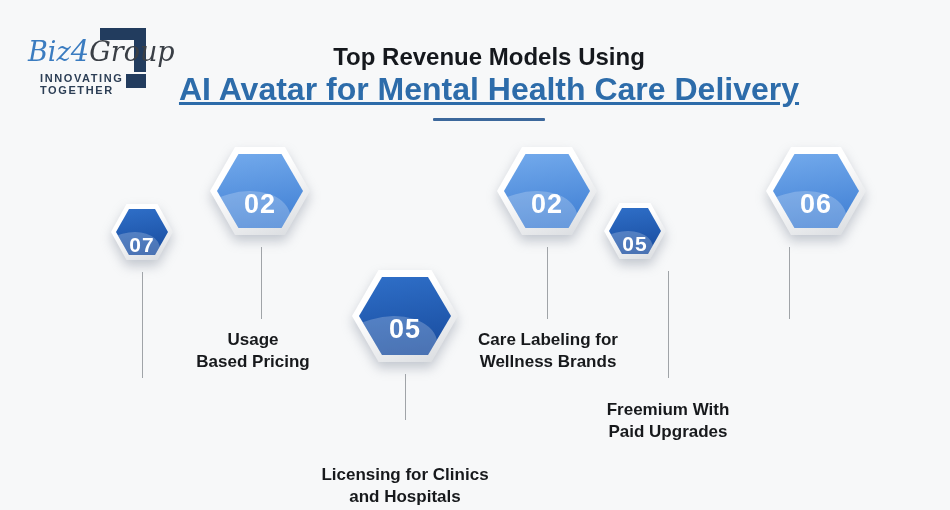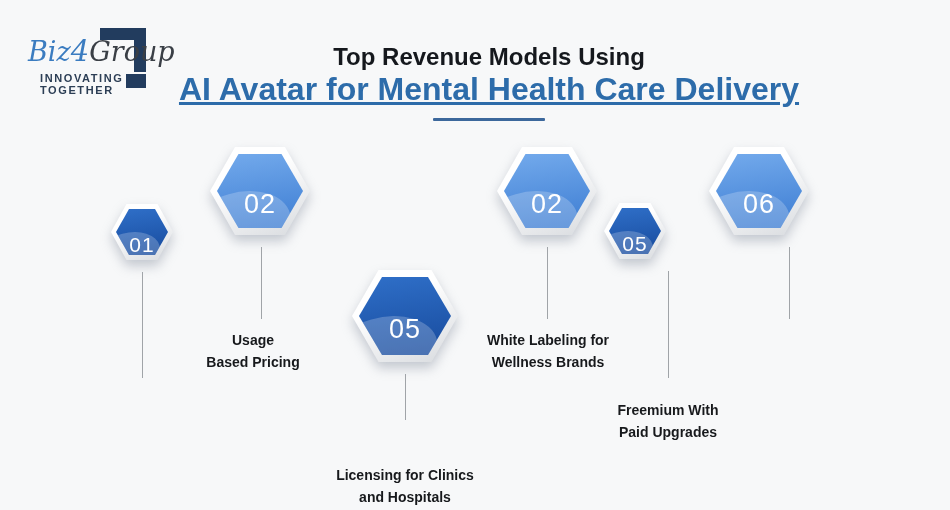--- a/index.html
+++ b/index.html
@@ -42,38 +42,38 @@
     position:absolute; overflow:hidden;
     clip-path: polygon(25% 0, 75% 0, 100% 50%, 75% 100%, 25% 100%, 0 50%);
     display:flex; align-items:center; justify-content:center;
   }
   .hexw.s .hex-inner { inset:5px; }
   .hexw.l .hex-inner, .hexw.xl .hex-inner { inset:7px; }
   .hex-inner.v-light { background: linear-gradient(172deg, var(--hex-light-top,#73aaec) 0%, var(--hex-light-bottom,#3c7cd2) 100%); }
   .hex-inner.v-dark  { background: linear-gradient(172deg, var(--hex-dark-top,#2f6fc8) 0%, var(--hex-dark-bottom,#174a9c) 100%); }
   .sheen { position:absolute; left:-38%; bottom:-48%; width:125%; height:95%;
     background:rgba(255,255,255,.22); border-radius:50%; transform:rotate(-16deg); }
-  .num { position:relative; color:var(--number-color,#ffffff); font-weight:400; letter-spacing:1px;margin-top:26px; }
+  .num { position:relative; color:var(--number-color,#ffffff); font-weight:700; letter-spacing:1px;margin-top:26px; }
   .hexw.s .num { font-size:21px; }
   .hexw.l .num, .hexw.xl .num { font-size:27px; }
 
   
   .conn { position:absolute; width:1px; background: var(--connector, #a0a4a8); }
 
   
   .lbl { position:absolute; width:230px; text-align:center; white-space:pre-line;
-    font-size:14px; line-height:22px; font-weight:700; color:var(--label-color,#17191c); }
+    font-size:17px; line-height:22px; font-weight:700; color:var(--label-color,#17191c); }
 
   
   #hex1 { left:111px; top:204px; }
   #hex2 { left:210px; top:147px; }
   #hex3 { left:352px; top:270px; }
   #hex4 { left:497px; top:147px; }
   #hex5 { left:604px; top:203px; }
-  #hex6 { left:709px; top:147px; }
+  #hex6 { left:766px; top:147px; }
 
   #line1 { left:142px; top:272px; height:106px; }
   #line2 { left:261px; top:247px; height:72px; }
   #line3 { left:405px; top:374px; height:46px; }
   #line4 { left:547px; top:247px; height:72px; }
   #line5 { left:668px; top:271px; height:107px; }
   #line6 { left:789px; top:247px; height:72px; }
 
   #lbl1 { left:25px;  top:399px; }
   #lbl2 { left:138px; top:329px; }
@@ -102,21 +102,21 @@
   <div class="title-block">
     <div class="title-l1">Top Revenue Models Using</div>
     <div class="title-l2">AI Avatar for Mental Health Care Delivery</div>
     <div class="title-underline"></div>
   </div>
 
   <div class="hexw s" id="hex1">
     <div class="hex-outer">
       <div class="hex-inner v-dark">
         <div class="sheen"></div>
-        <span class="num">01</span>
+        <span class="num">07</span>
       </div>
     </div>
   </div>
   <div class="conn" id="line1"></div>
 
   <div class="hexw l" id="hex2">
     <div class="hex-outer">
       <div class="hex-inner v-light">
         <div class="sheen"></div>
         <span class="num">02</span>
@@ -141,21 +141,21 @@
 
   <div class="hexw l" id="hex4">
     <div class="hex-outer">
       <div class="hex-inner v-light">
         <div class="sheen"></div>
         <span class="num">02</span>
       </div>
     </div>
   </div>
   <div class="conn" id="line4"></div>
-  <div class="lbl" id="lbl4">White Labeling for
+  <div class="lbl" id="lbl4">Care Labeling for
 Wellness Brands</div>
 
   <div class="hexw s" id="hex5">
     <div class="hex-outer">
       <div class="hex-inner v-dark">
         <div class="sheen"></div>
         <span class="num">05</span>
       </div>
     </div>
   </div>

